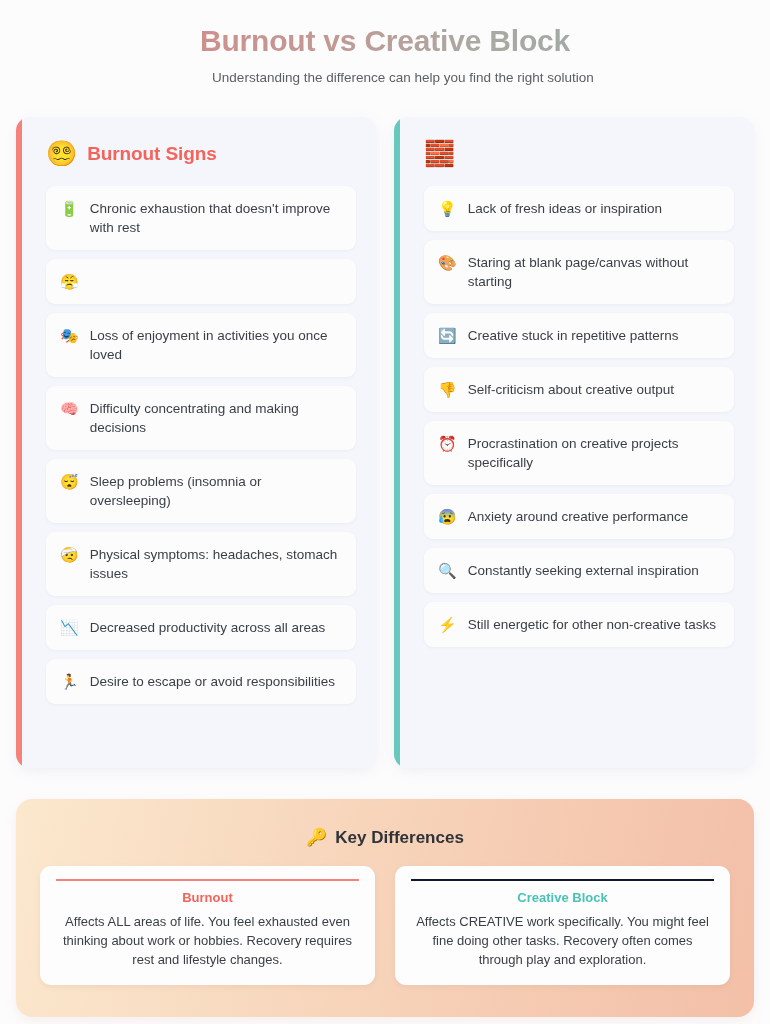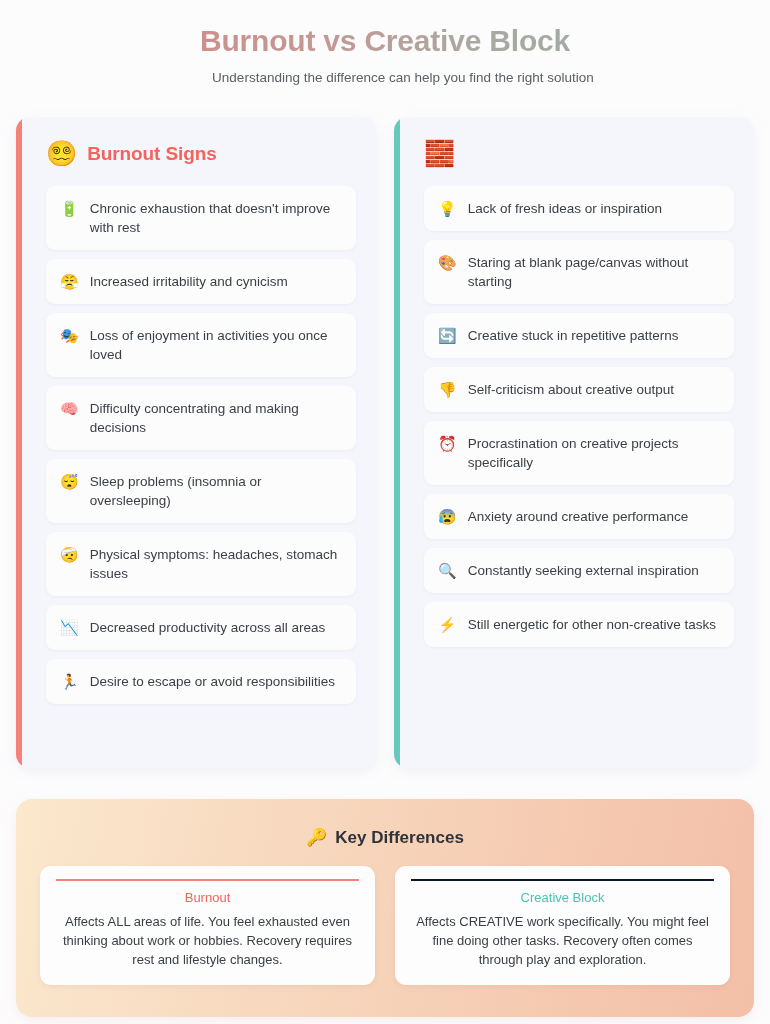--- a/index.html
+++ b/index.html
@@ -148,21 +148,21 @@
     flex: 1;
     background: #fdfdfd;
     border-radius: 11px;
     padding: 13px 16px 16px 16px;
     box-sizing: border-box;
     box-shadow: 0 2px 5px rgba(170,130,110,0.12);
   }
   .key-card-title {
     text-align: center;
     font-size: 13px;
-    font-weight: normal;
+    font-weight: bold;
     padding-top: 9px;
     margin-bottom: 7px;
   }
   .kc-burnout .key-card-title { color: #f4645c; border-top: 2px solid #f4827b; }
   .kc-block   .key-card-title { color: #49c3b6; border-top: 2px solid #0f172a; }
   .key-card-body {
     text-align: center;
     font-size: 13px;
     line-height: 19px;
     color: #3a3f46;
@@ -183,21 +183,20 @@
       <span class="card-emoji">😵‍💫</span>
       <span class="card-title">Burnout Signs</span>
     </div>
     <div class="item-list">
       <div class="item">
         <span class="item-emoji">🔋</span>
         <span class="item-text">Chronic exhaustion that doesn't improve with rest</span>
       </div>
       <div class="item">
         <span class="item-emoji">😤</span>
-        <span class="item-text">Increased irritability and cynicism</span>
       </div>
       <div class="item">
         <span class="item-emoji">🎭</span>
         <span class="item-text">Loss of enjoyment in activities you once loved</span>
       </div>
       <div class="item">
         <span class="item-emoji">🧠</span>
         <span class="item-text">Difficulty concentrating and making decisions</span>
       </div>
       <div class="item">

